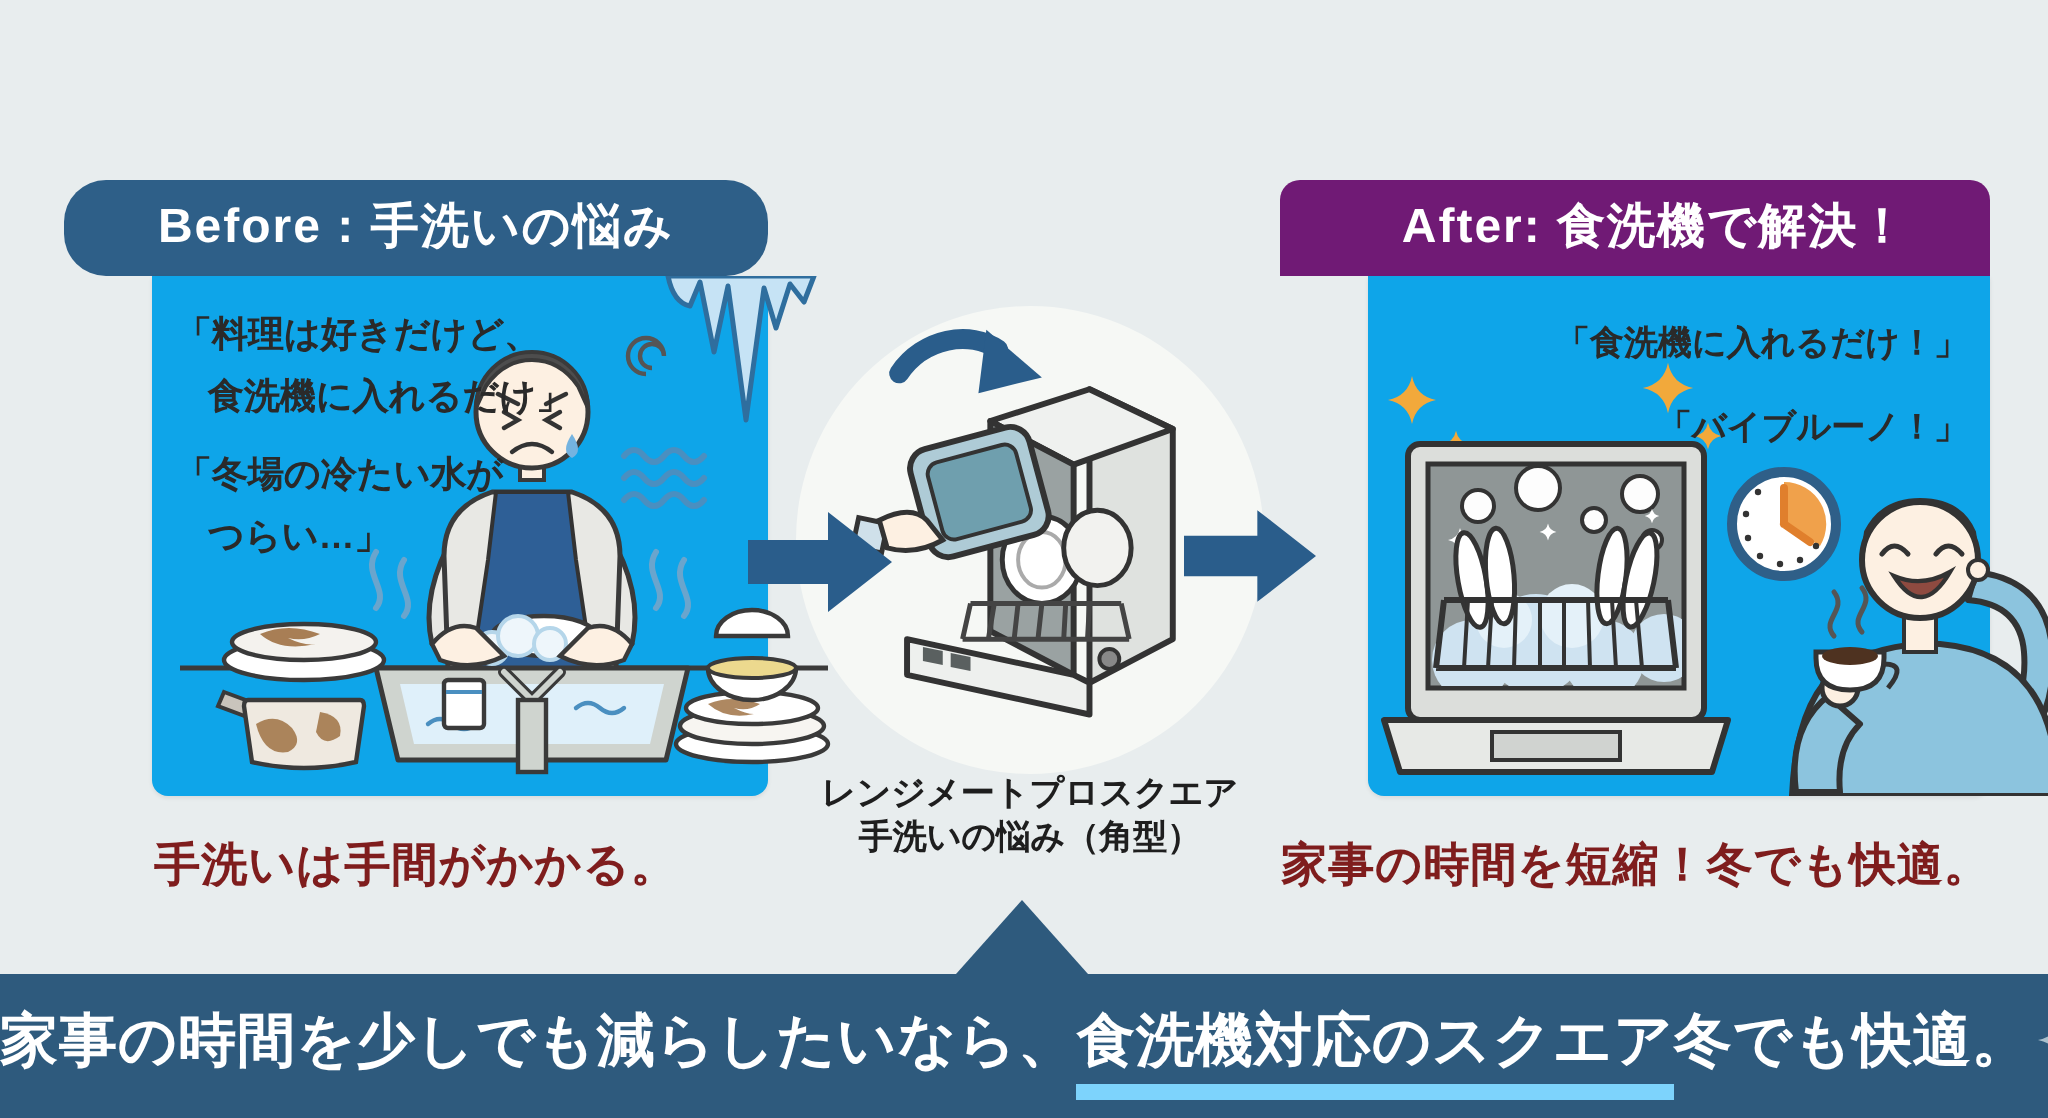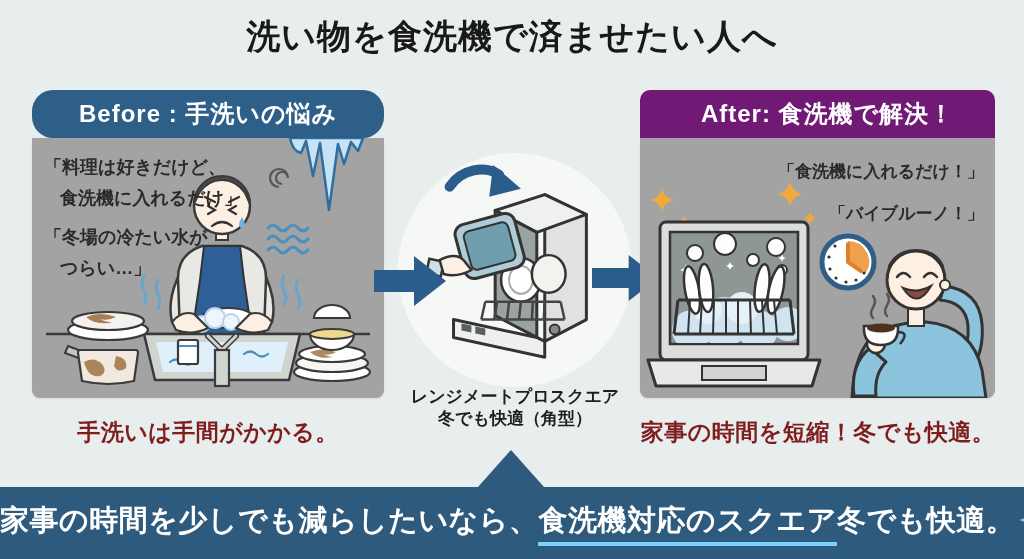--- a/index.html
+++ b/index.html
@@ -17,22 +17,22 @@
   .panel.before { left: 32px; width: 352px; }
   .panel.after  { left: 640px; width: 355px; }
   .panel-header {
     height: 48px; line-height: 48px; text-align: center;
     border-radius: 10px 10px 0 0; color: #ffffff;
     font-size: 24px; font-weight: 800; letter-spacing: 1px;
   }
   .panel.before .panel-header { background: #2e5f88; border-radius: 21px; }
   .panel.after  .panel-header { background: #701a75; padding-left: 20px; }
   .panel-body {
-    position: relative; height: 260px; background: #a3a3a3;
-    border-radius: 0 0 8px 8px; box-shadow: 0 1px 2px rgba(0,0,0,0.08);
+    position: relative; height: 260px; background: #0ea5e9;
+    border-radius: 0 0 8px 8px; box-shadow: 0 1px 2px rgba(0,0,0,0.08); margin-left: 44px;
   }
   .panel-body > svg { position: absolute; left: 0; top: 0; }
   .quote {
     position: absolute; font-weight: 700; color: #2a2a2a;
     font-size: 18px; line-height: 31px; white-space: nowrap;
   }
   .quote .indent { display: block; margin-left: 16px; }
   .q-b1 { left: 12px; top: 14px; }
   .q-b2 { left: 12px; top: 84px; }
   .q-a  { text-align: right; font-size: 17px; line-height: 28px; }
@@ -61,30 +61,29 @@
     border-left: 33px solid transparent; border-right: 33px solid transparent;
     border-bottom: 37px solid #2e5a7d;
   }
   .footer {
     position: absolute; left: 0; top: 487px; width: 1024px; height: 72px;
     background: #2e5a7d; text-align: center;
     font-size: 29px; font-weight: 800; color: #ffffff;
     padding-top: 14px; letter-spacing: 0.5px; white-space: nowrap;
   }
   .footer .hl {
-    display: inline-block; border-bottom: 4px solid #7dd3fc; padding-bottom: 1px;
+    display: inline-block; border-bottom: 8px solid #7dd3fc; padding-bottom: 1px;
   }
   .footer .f-sparkle { vertical-align: -3px; margin-left: 3px; }
 </style>
 </head>
 <body>
 
 <div id="stage">
 
-  <div class="title">洗い物を食洗機で済ませたい人へ</div>
 
   <section class="panel before">
     <div class="panel-header">Before : 手洗いの悩み</div>
     <div class="panel-body">
       <svg width="352" height="260" viewBox="0 0 352 260">
 
         <line x1="14" y1="196" x2="338" y2="196" stroke="#3a3a3a" stroke-width="2.5"></line>
 
         <path d="M258,0 C260,10 264,14 269,15 L274,3 L281,38 L288,5 L297,72 L306,6 L312,26 L319,4 L326,13 L331,0 Z" fill="#c6e3f5" stroke="#2f6e9e" stroke-width="2.5" stroke-linejoin="round"></path>
 
@@ -205,21 +204,21 @@
     </svg>
   </div>
   <svg class="flow-arrow a-left" width="72" height="58" viewBox="0 0 72 58">
     <polygon points="0,18 40,18 40,4 72,29 40,54 40,40 0,40" fill="#2a5d8b"></polygon>
   </svg>
   <svg class="flow-arrow a-right" width="66" height="56" viewBox="0 0 72 58">
     <polygon points="0,18 40,18 40,4 72,29 40,54 40,40 0,40" fill="#2a5d8b"></polygon>
   </svg>
   <div class="product-caption">
     <div>レンジメートプロスクエア</div>
-    <div>冬でも快適（角型）</div>
+    <div>手洗いの悩み（角型）</div>
   </div>
 
   <section class="panel after">
     <div class="panel-header">After: 食洗機で解決！</div>
     <div class="panel-body">
       <svg width="355" height="260" viewBox="0 0 355 260">
         <defs>
           <path id="sp4" d="M0,-12 Q2,-2 12,0 Q2,2 0,12 Q-2,2 -12,0 Q-2,-2 0,-12 Z"></path>
           <clipPath id="dwint">
               <rect x="31" y="95" width="126" height="110"></rect>

